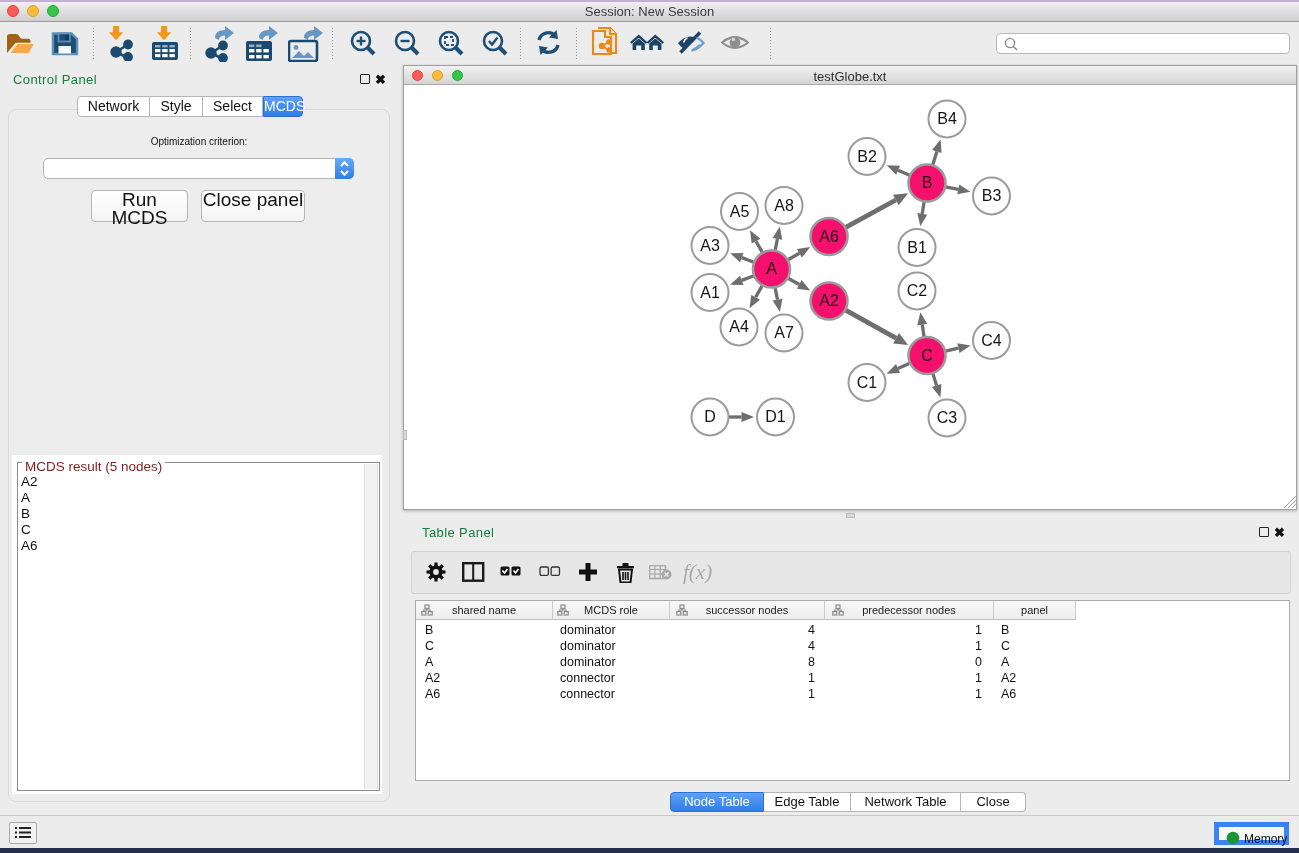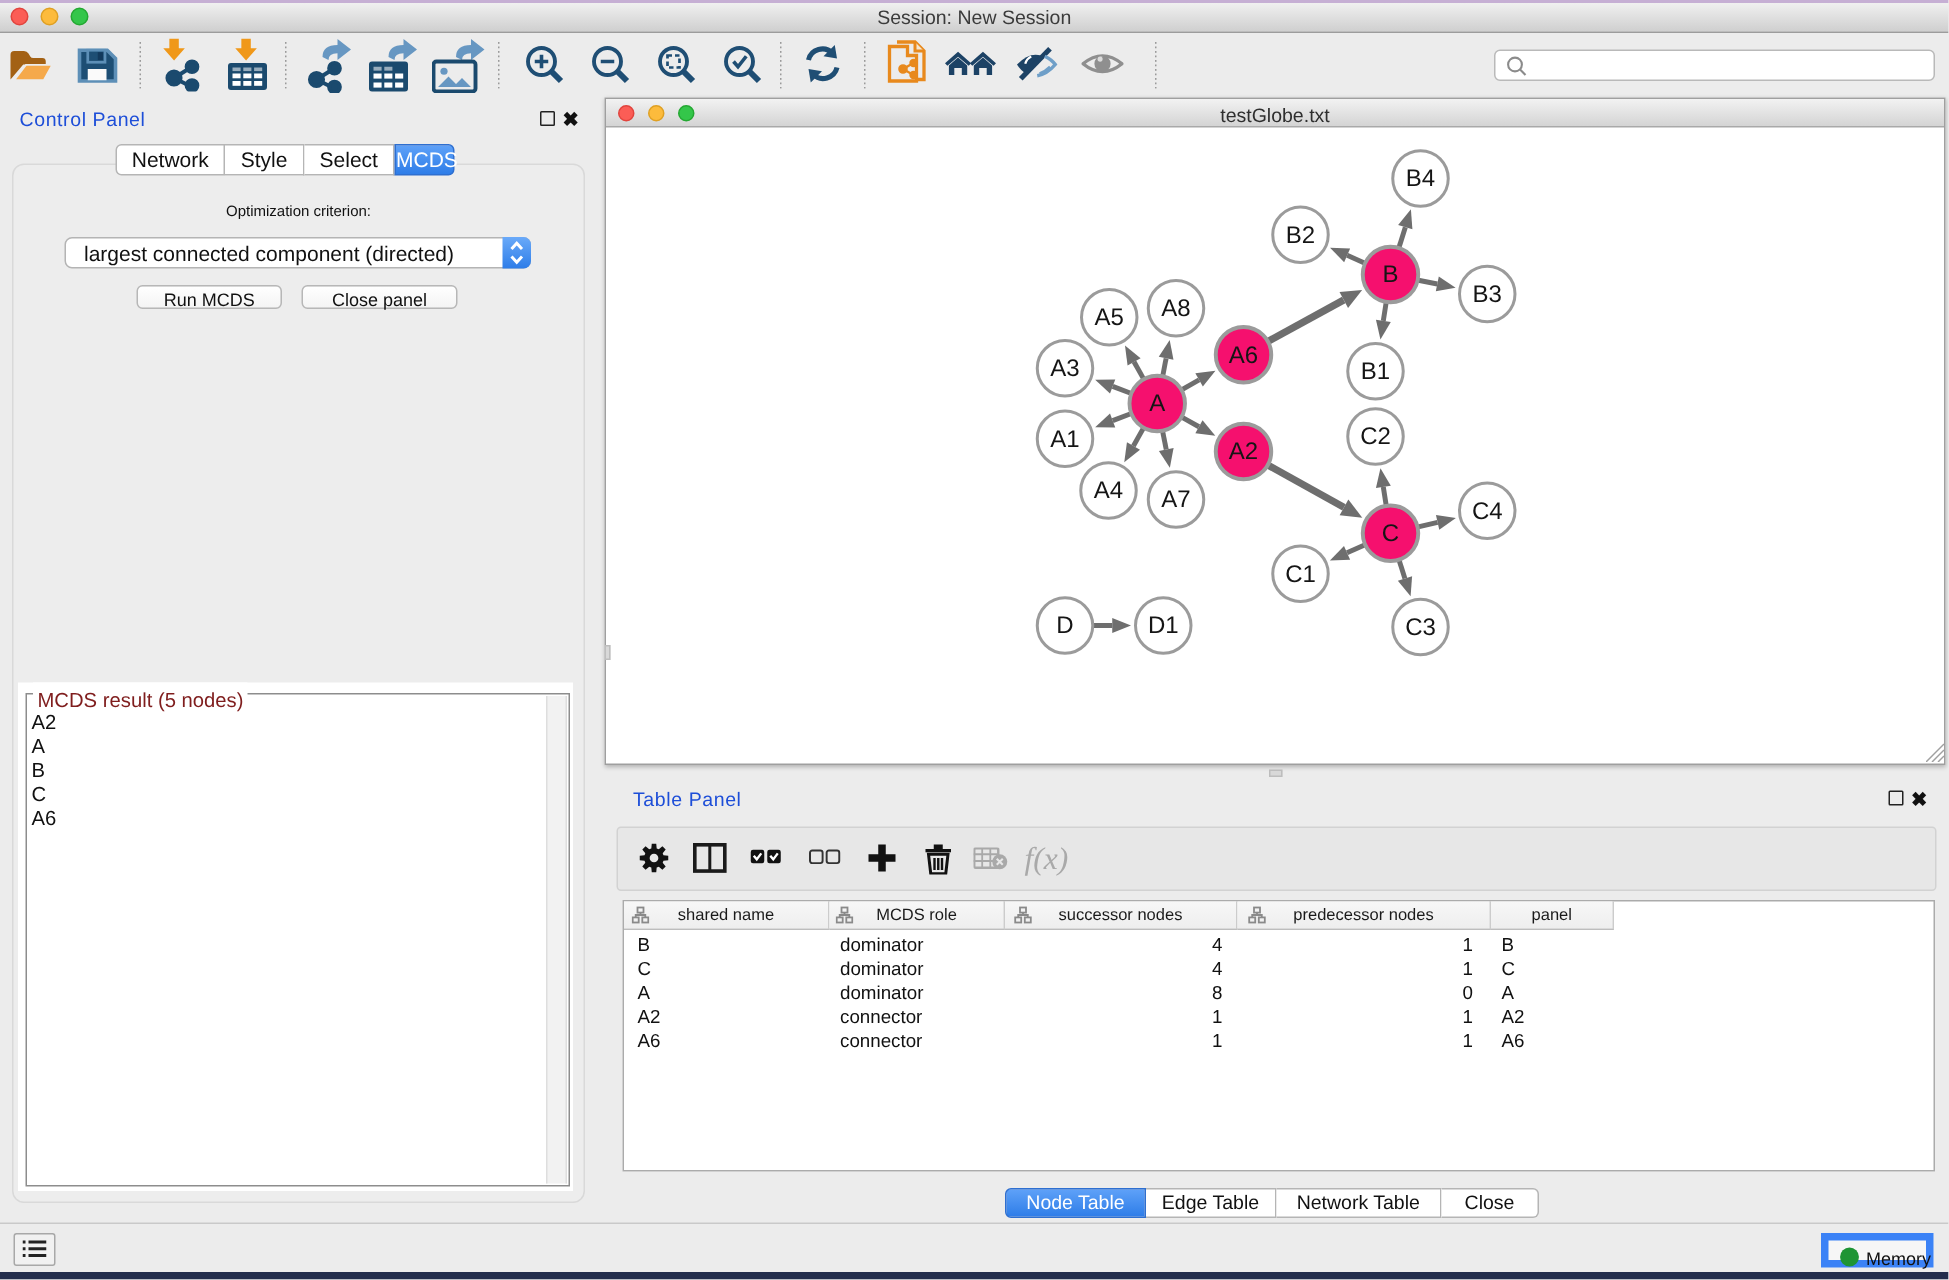--- a/index.html
+++ b/index.html
@@ -3,27 +3,27 @@
 <style>
 *{margin:0;padding:0;box-sizing:border-box}
 html,body{width:1299px;height:853px;overflow:hidden}
 body{font-family:"Liberation Sans",sans-serif;background:#ececec;position:relative}
 .abs{position:absolute}
 .titlebar{left:0;top:0;width:1299px;height:22px;background:linear-gradient(#f0f0f0,#cfcfcf);border-top:2px solid #c6afd4;border-bottom:1px solid #9c9c9c}
 .tl{border-radius:50%;width:12px;height:12px;top:5px}
 .title{width:100%;text-align:center;top:4px;font-size:13px;color:#3b3b3b}
 .sep{top:28px;width:1px;height:31px;background-image:linear-gradient(#9a9a9a 40%,transparent 40%);background-size:1px 3px}
 .search{left:996px;top:33px;width:294px;height:21px;background:#fff;border:1px solid #b9b9b9;border-radius:4px}
-.ptitle{font-size:13px;color:#1d4ed8;letter-spacing:0.4px}
+.ptitle{font-size:13px;color:#15803d;letter-spacing:0.4px}
 .sqbtn{width:10px;height:10px;border:1.5px solid #222;border-radius:1px}
 .xbtn{font-size:13px;font-weight:bold;color:#111;line-height:11px}
 .tab{position:absolute;height:21px;background:#fff;border:1px solid #b5b5b5;font-size:14px;color:#111;text-align:center;line-height:19px}
 .tabsel{background:linear-gradient(#5ea1f8,#2e7de8);color:#fff;border-color:#2e6fd0}
 .cpanel{left:8px;top:109px;width:382px;height:693px;background:#ededed;border:1px solid #d9d9d9;border-radius:8px}
-.btn{position:absolute;height:16px;background:linear-gradient(#ffffff,#f4f4f4);border:1px solid #b7b7b7;border-radius:4px;font-size:12px;color:#111;text-align:center;line-height:18px}
+.btn{position:absolute;height:32px;background:linear-gradient(#ffffff,#f4f4f4);border:1px solid #b7b7b7;border-radius:4px;font-size:19px;color:#111;text-align:center;line-height:18px}
 .winbar{background:linear-gradient(#f2f2f2,#d4d4d4);border-bottom:1px solid #a9a9a9}
 .grouplab{font-size:13.5px;color:#7f1d1d;background:#fff;padding:4px 3px}
 .listitem{font-size:13.5px;color:#111}
 .th{position:absolute;top:0;height:19px;font-size:11px;color:#1a1a1a;text-align:center;line-height:19px;border-right:1px solid #cccccc;background:linear-gradient(#f7f7f7,#eeeeee)}
 .td{position:absolute;font-size:12.5px;color:#111;line-height:16px}
 .btab{position:absolute;top:792px;height:20px;background:#fff;border:1px solid #b5b5b5;font-size:13px;color:#111;text-align:center;line-height:18px}
 svg.ic{position:absolute}
 .btab.tabsel,.tab.tabsel{background:linear-gradient(#5ea1f8,#2e7de8);color:#fff;border-color:#2e6fd0}
 </style></head>
 <body>
@@ -193,21 +193,20 @@
 <div class="abs tab" style="left:150px;top:96px;width:53px;border-left:none">Style</div>
 <div class="abs tab" style="left:203px;top:96px;width:60px;border-left:none">Select</div>
 <div class="abs tab tabsel" style="left:263px;top:96px;width:40px;border-radius:0 4px 4px 0">MCDS</div>
 <div class="abs" style="left:0;top:136px;width:398px;text-align:center;font-size:10px;color:#111">Optimization criterion:</div>
 <div class="abs" style="left:43px;top:158px;width:311px;height:21px;background:#fff;border:1px solid #b4b4b4;border-radius:5px">
   <div style="position:absolute;right:-1px;top:-1px;width:19px;height:21px;background:linear-gradient(#6aaaf9,#2e7de8);border-radius:0 5px 5px 0">
     <svg width="19" height="21">
         <path d="M6,8 l3.5,-3.8 3.5,3.8 M6,13 l3.5,3.8 3.5,-3.8" fill="none" stroke="#fff" stroke-width="2"></path>
       </svg>
   </div>
-  <div style="position:absolute;left:12px;top:1px;font-size:14px;color:#111;line-height:19px">largest connected component (directed)</div>
 </div>
 <div class="abs btn" style="left:91px;top:190px;width:97px">Run MCDS</div>
 <div class="abs btn" style="left:201px;top:190px;width:104px">Close panel</div>
 
 <div class="abs" style="left:12px;top:455px;width:370px;height:339px;background:#fff"></div>
 <div class="abs" style="left:17px;top:462px;width:363px;height:329px;border:1px solid #8d8d8d"></div>
 <div class="abs" style="left:364px;top:464px;width:14px;height:325px;background:#f2f2f2;border-left:1px solid #dedede;border-right:1px solid #dedede"></div>
 <div class="abs grouplab" style="left:22px;top:455px">MCDS result (5 nodes)</div>
 <div class="abs listitem" style="left:21px;top:474px">A2</div>
 <div class="abs listitem" style="left:21px;top:490px">A</div>

